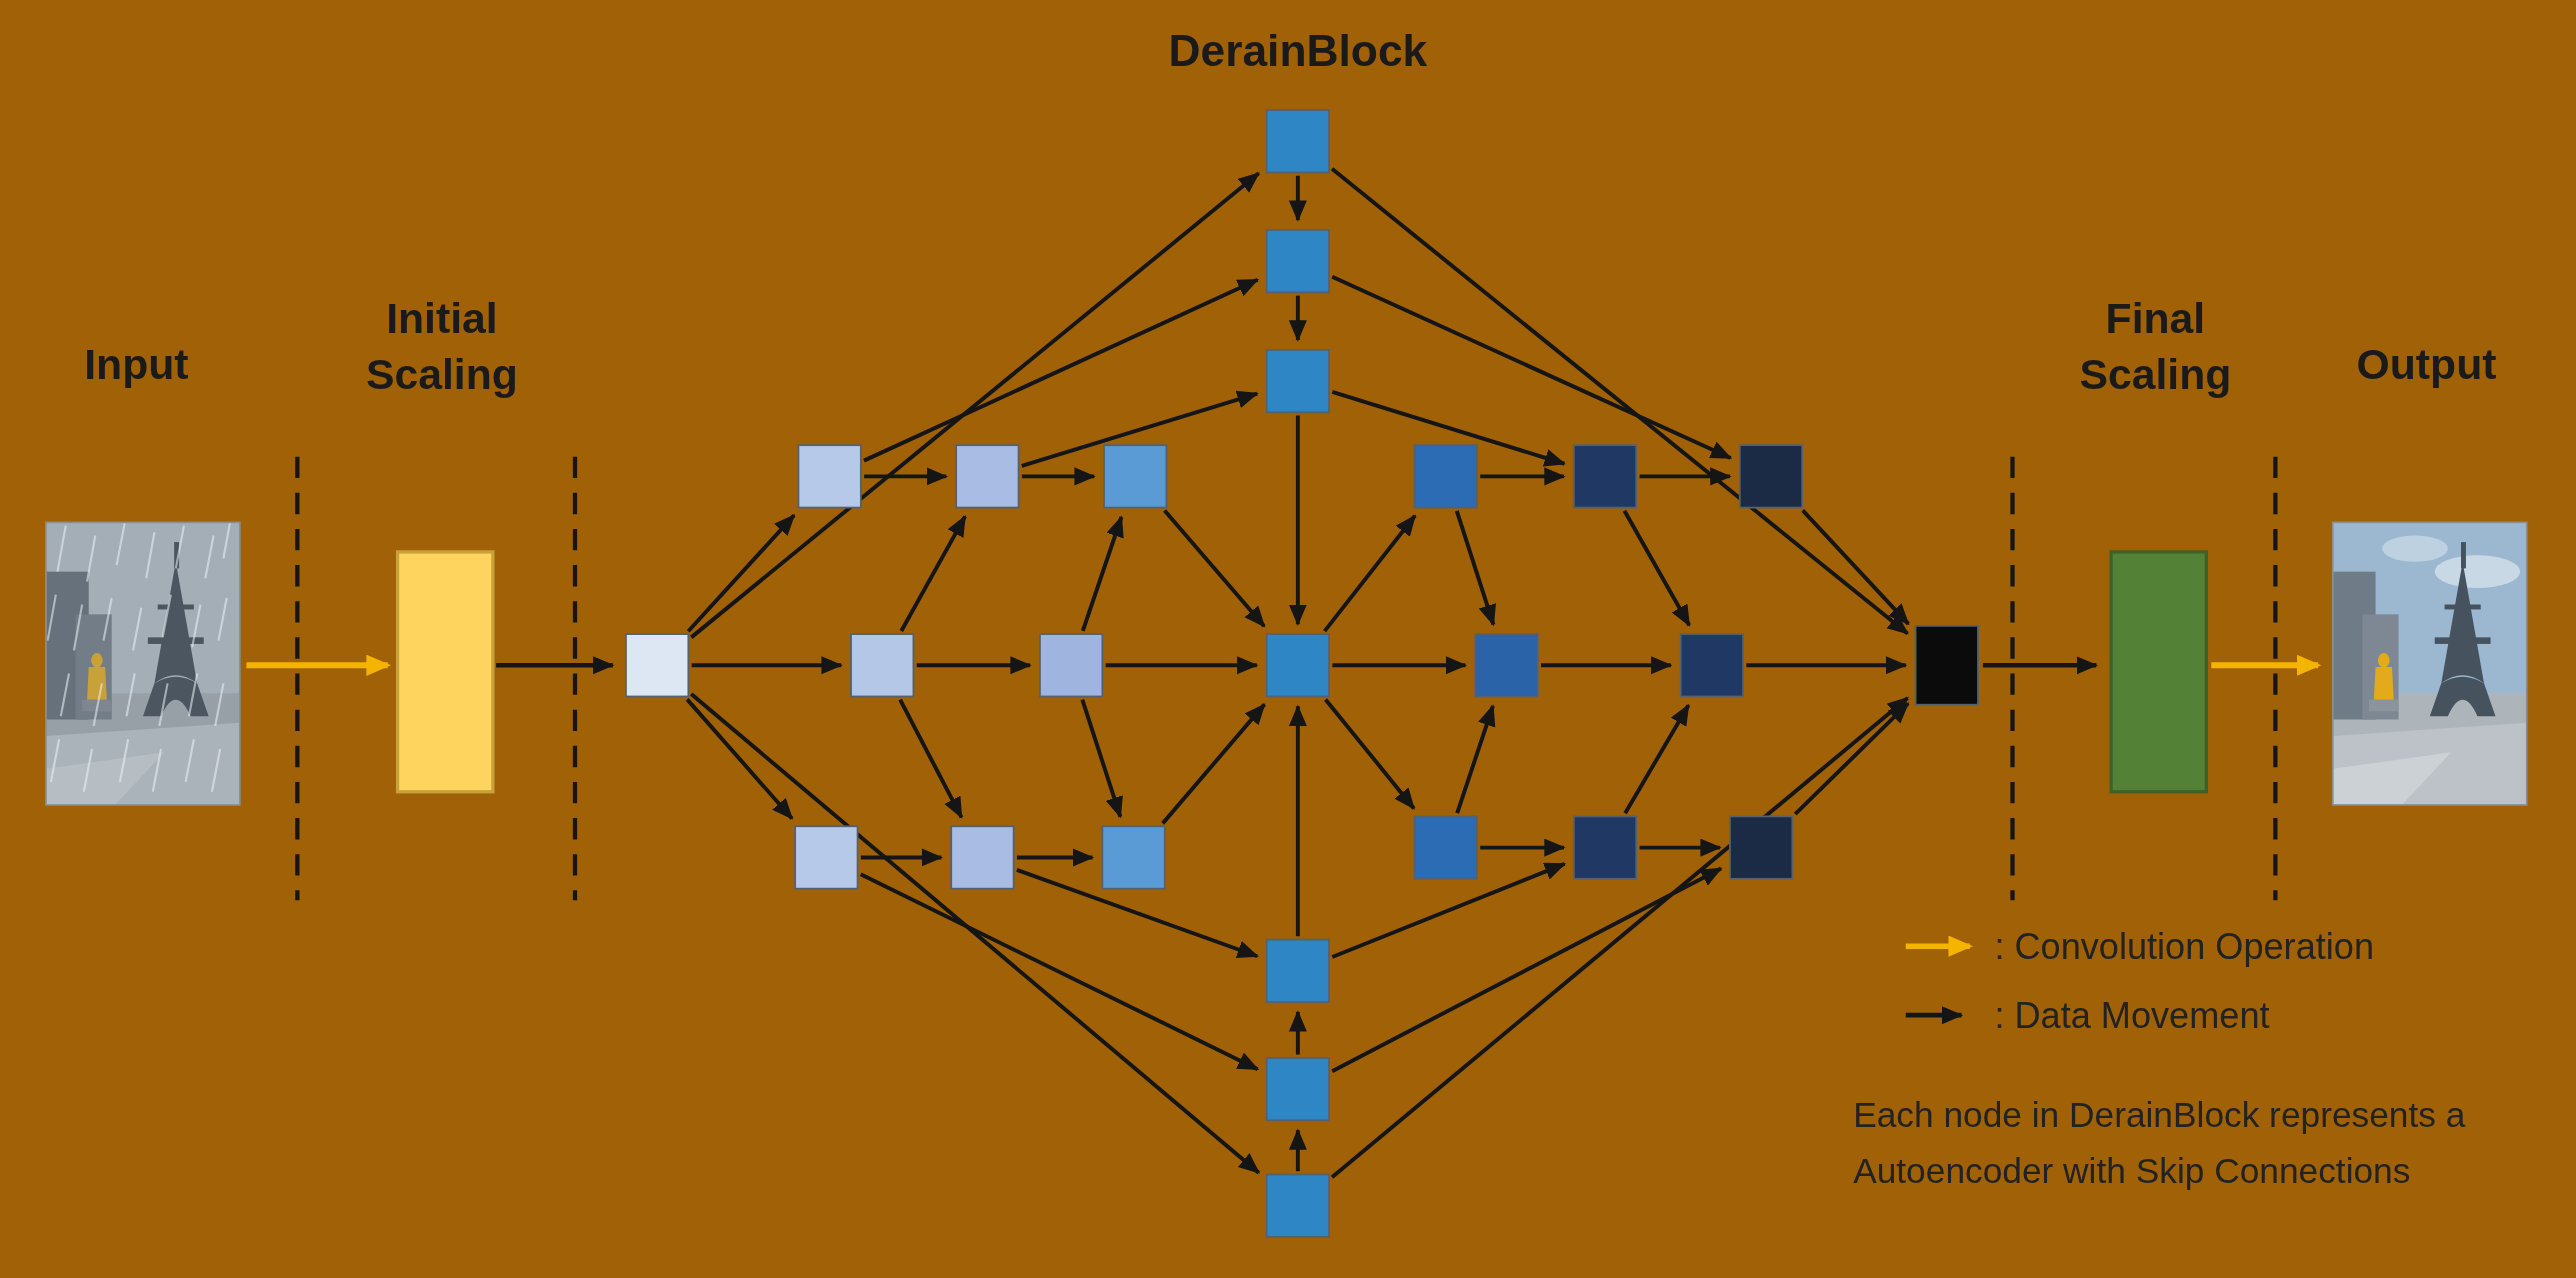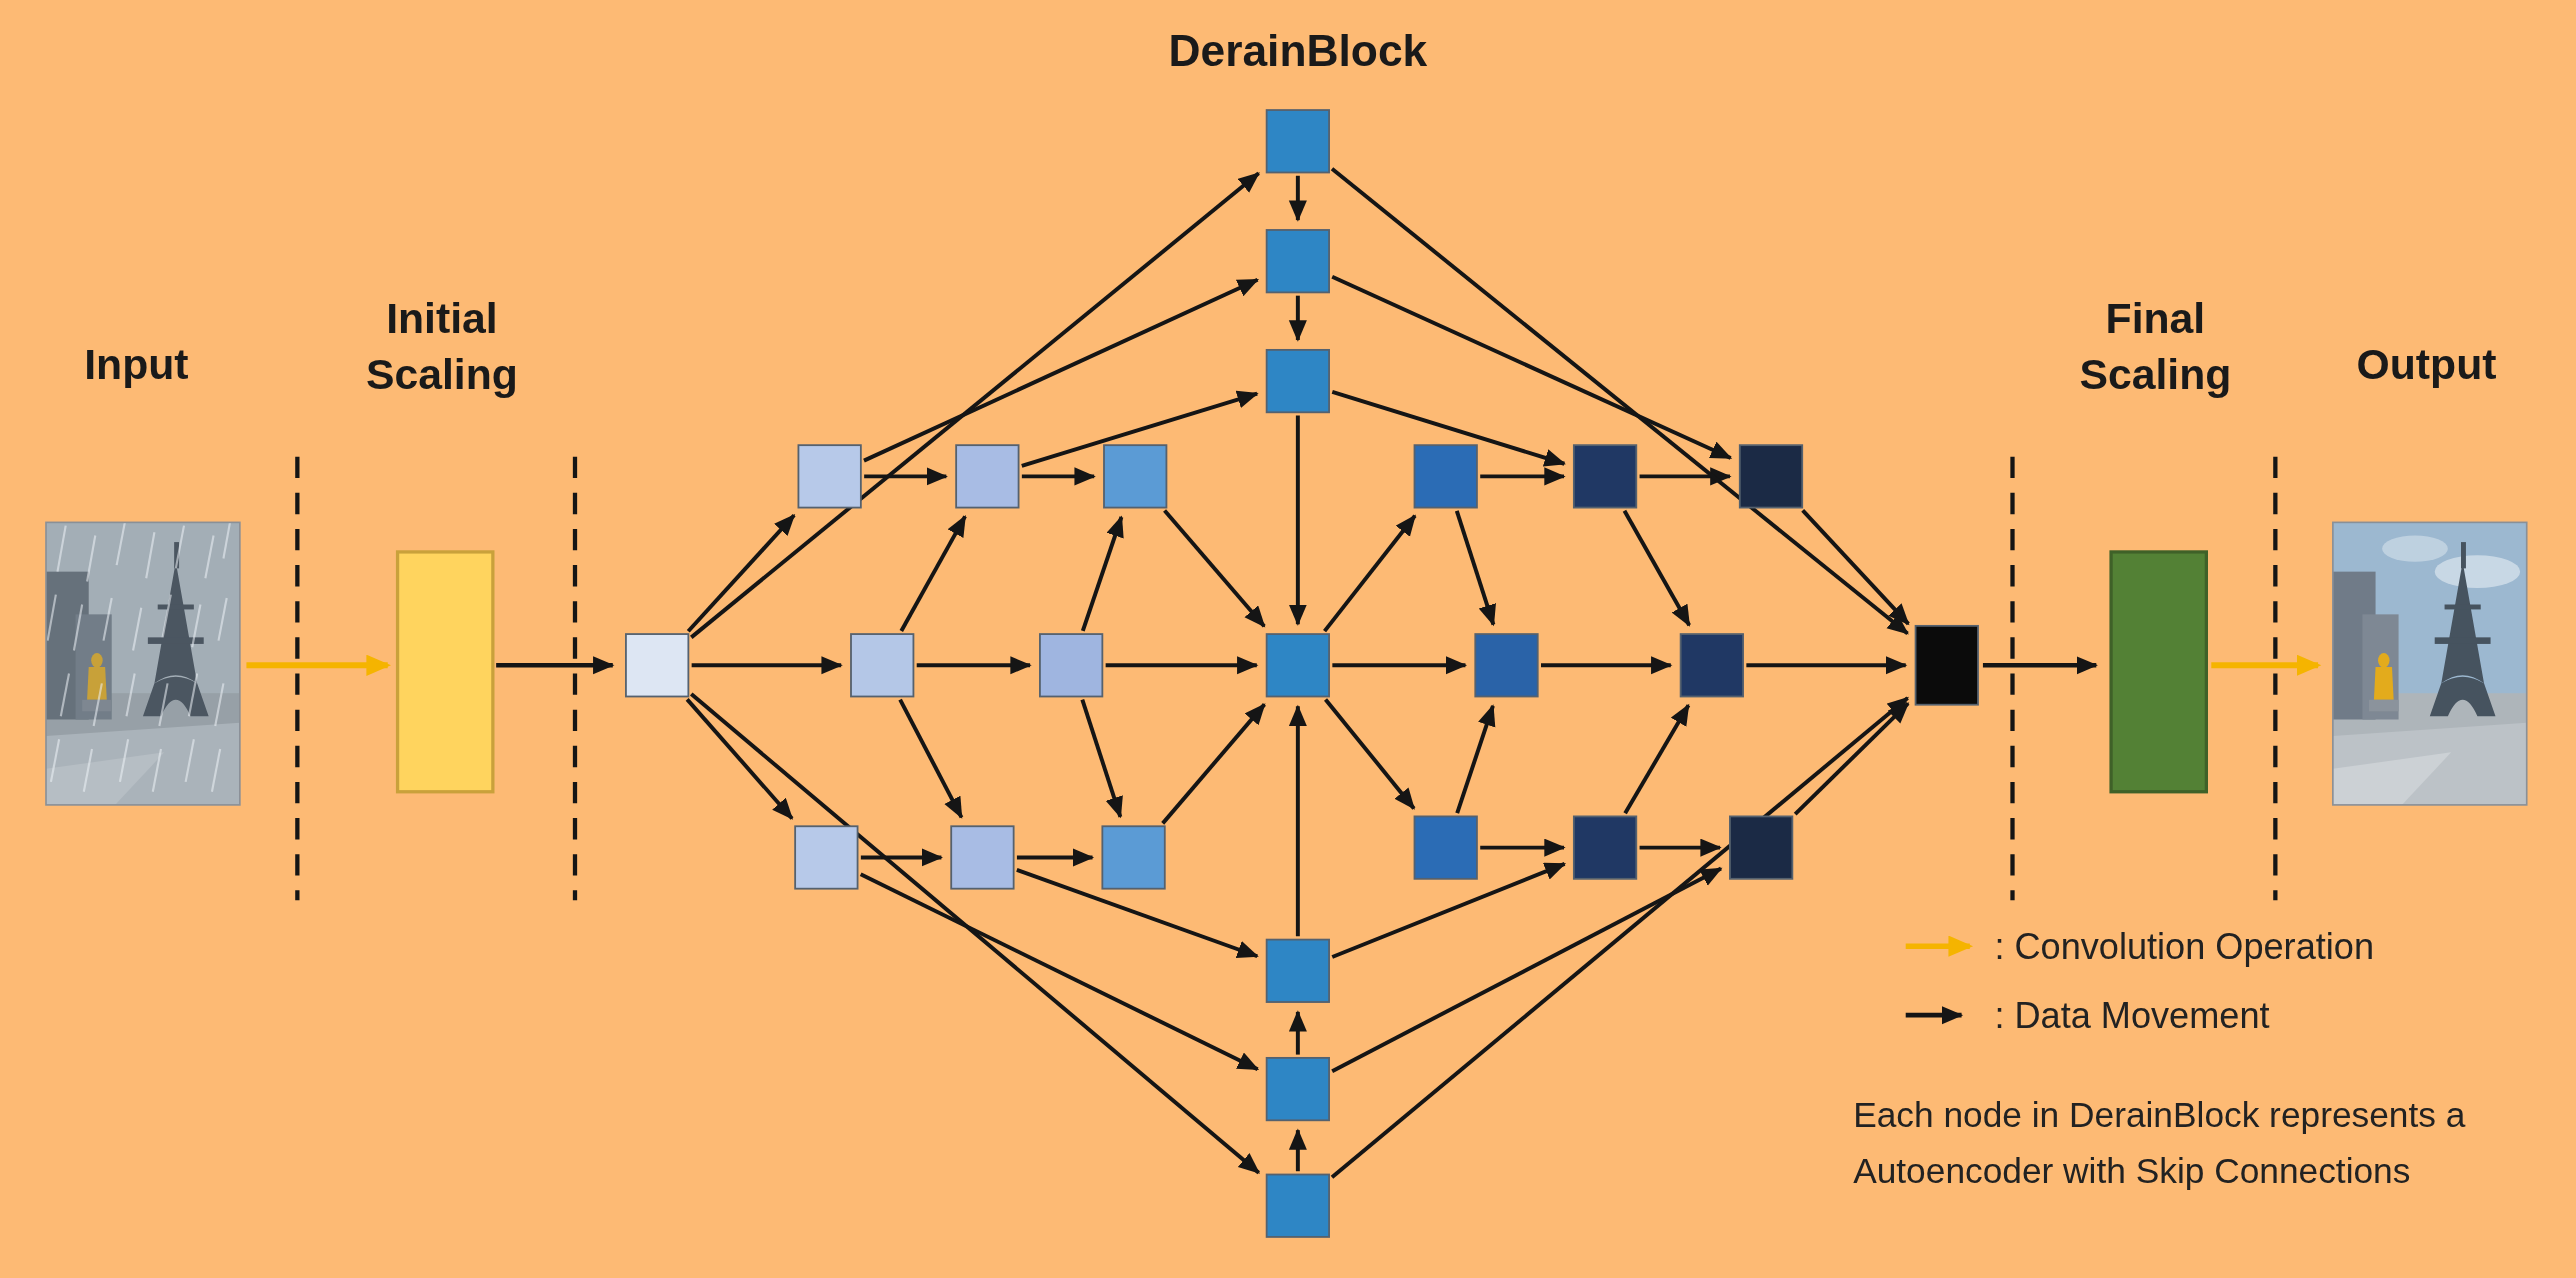--- a/index.html
+++ b/index.html
@@ -1,16 +1,16 @@
 <!DOCTYPE html>
 <html style="font-size:14.6px"><head>
 <meta charset="utf-8">
 <style>
   html,body{margin:0;padding:0;background:#ffffff;}
-  .figure{position:relative;width:2576px;height:1278px;background:#fdba74;overflow:hidden;}
+  .figure{position:relative;width:2576px;height:1278px;background:#a16207;overflow:hidden;}
   svg{display:block;}
   .t-title{font:700 27px "Liberation Sans",sans-serif;fill:#1a1a1a;}
   .t-label{font:700 26px "Liberation Sans",sans-serif;fill:#1a1a1a;}
   .t-legend{font:400 22px "Liberation Sans",sans-serif;fill:#222222;}
   .t-note{font:400 21.5px "Liberation Sans",sans-serif;fill:#222222;}
 </style>
 </head>
 <body>
 
 <div class="figure">

